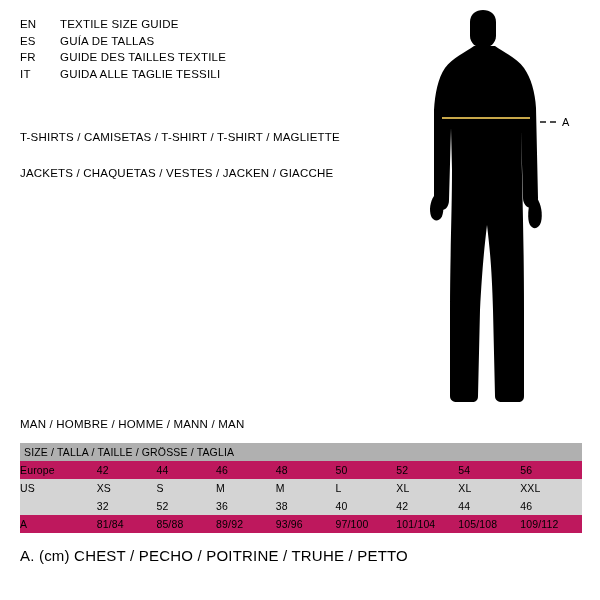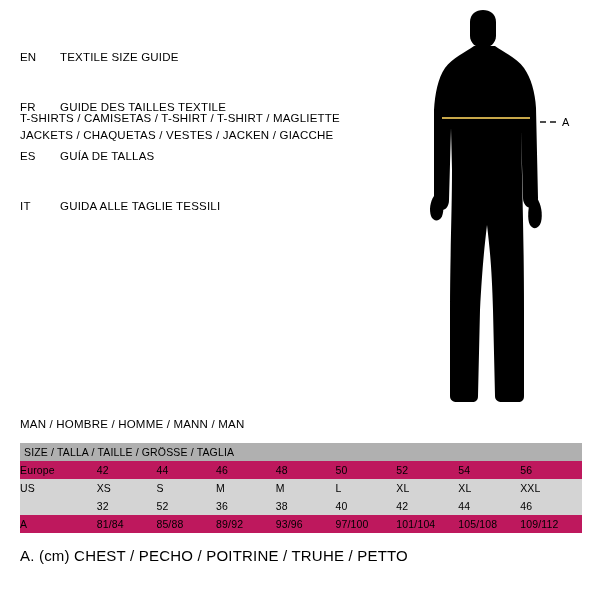--- a/index.html
+++ b/index.html
@@ -28,41 +28,41 @@
     left: 20px;
     top: 16px;
     width: 360px;
   }
   .lang-row {
     display: flex;
     align-items: flex-end;
     font-size: 11.5px;
     line-height: 16.5px;
     letter-spacing: 0.2px;
-    margin-top: 33px;
   }
   .lang-code {
     width: 40px;
     flex: 0 0 40px;
   }
   .lang-text {
     flex: 1;
   }
 
   
   .garment-block {
     position: absolute;
     left: 20px;
     top: 110px;
     width: 400px;
   }
   .garment-line {
     font-size: 11.5px;
     line-height: 17px;
     letter-spacing: 0.2px;
+    margin-top: 19px;
   }
 
   
   .figure-wrap {
     position: absolute;
     left: 400px;
     top: 10px;
     width: 200px;
     height: 400px;
   }
@@ -138,26 +138,26 @@
 <body>
 
 <div class="page">
 
   <div class="lang-block">
     <div class="lang-row">
       <span class="lang-code">EN</span>
       <span class="lang-text">TEXTILE SIZE GUIDE</span>
     </div>
     <div class="lang-row">
+      <span class="lang-code">ES</span>
+      <span class="lang-text">GUÍA DE TALLAS</span>
+    </div>
+    <div class="lang-row">
       <span class="lang-code">FR</span>
       <span class="lang-text">GUIDE DES TAILLES TEXTILE</span>
-    </div>
-    <div class="lang-row">
-      <span class="lang-code">ES</span>
-      <span class="lang-text">GUÍA DE TALLAS</span>
     </div>
     <div class="lang-row">
       <span class="lang-code">IT</span>
       <span class="lang-text">GUIDA ALLE TAGLIE TESSILI</span>
     </div>
   </div>
 
   <div class="garment-block">
     <div class="garment-line">T-SHIRTS / CAMISETAS / T-SHIRT / T-SHIRT / MAGLIETTE</div>
     <div class="garment-line">JACKETS / CHAQUETAS / VESTES / JACKEN / GIACCHE</div>

